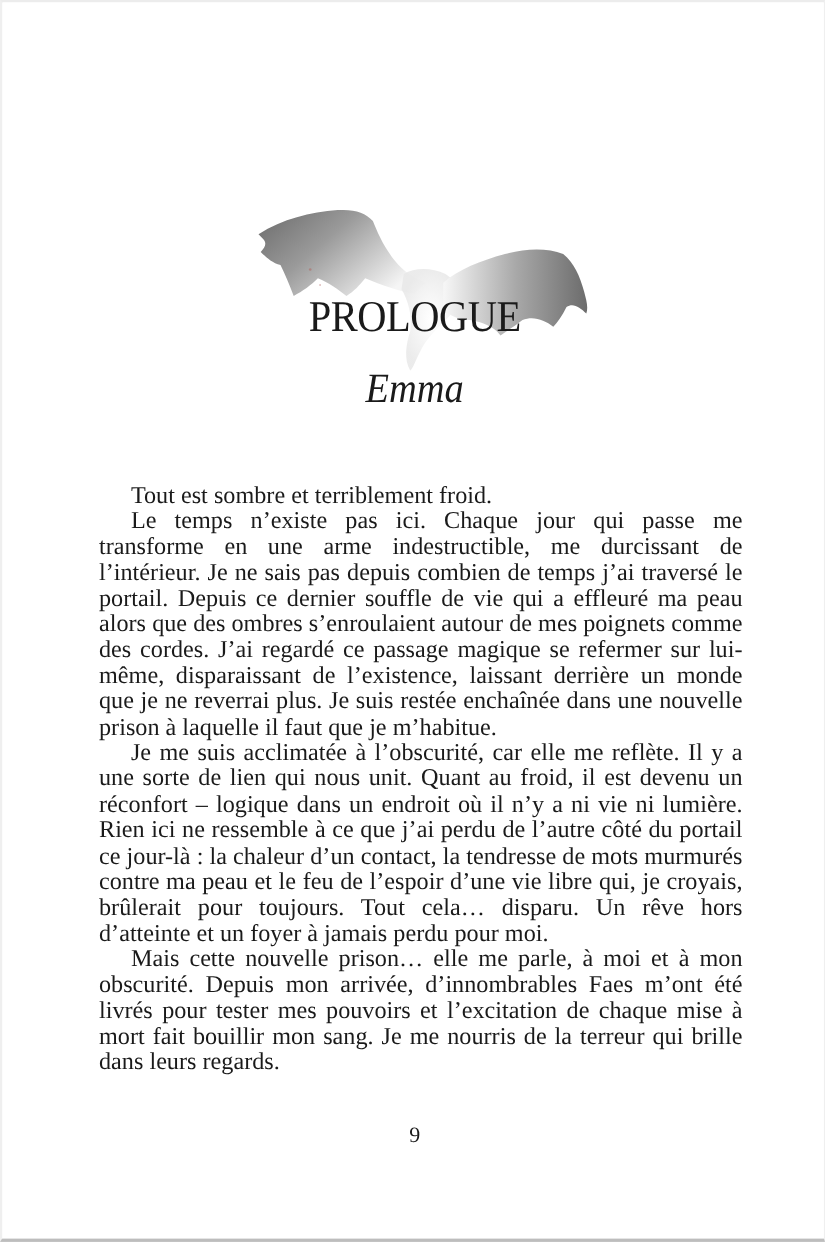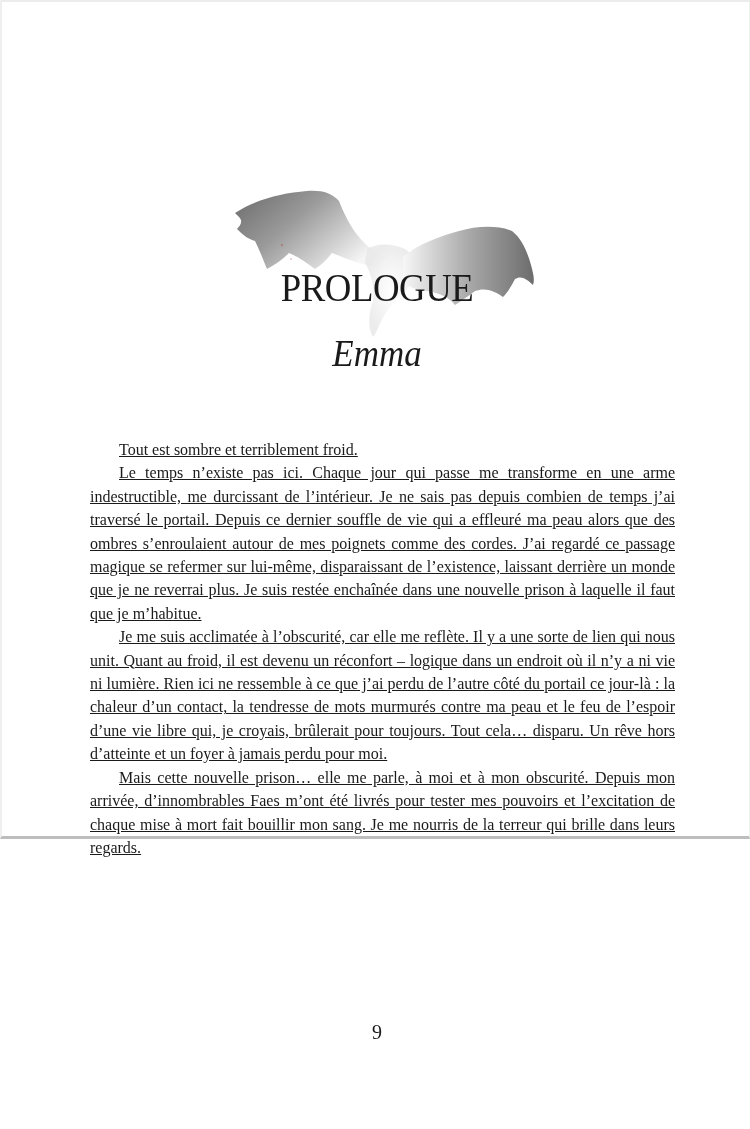--- a/index.html
+++ b/index.html
@@ -10,21 +10,21 @@
     body {
       width: 750px;
       height: 1129px;
       position: relative;
       overflow: hidden;
     }
     .page {
       position: absolute;
       left: 0; top: 0;
       width: 750px;
-      height: 839px;
+      height: 1129px;
       background: #ffffff;
       box-sizing: border-box;
       border-top: 2px solid #ececec;
       border-left: 2px solid #efefef;
       border-right: 1px solid #efefef;
       border-bottom: 3px solid #bdbdbd;
     }
     .dragon {
       position: absolute;
       left: 225px;
@@ -57,25 +57,24 @@
       line-height: 46px;
       color: #1a1a1a;
       transform: scaleX(0.92);
     }
     .body-text {
       position: absolute;
       left: 88px;
       top: 436px;
       width: 585px;
       font-family: "Liberation Serif", serif;
-      font-size: 16px;
+      font-size: 22px;
       line-height: 23.4px;
       color: #1a1a1a;
       text-align: justify;
-      text-decoration: underline;
     }
     .body-text p {
       margin: 0;
       text-indent: 29px;
     }
     .page-number {
       position: absolute;
       left: 0;
       width: 750px;
       top: 1018px;

